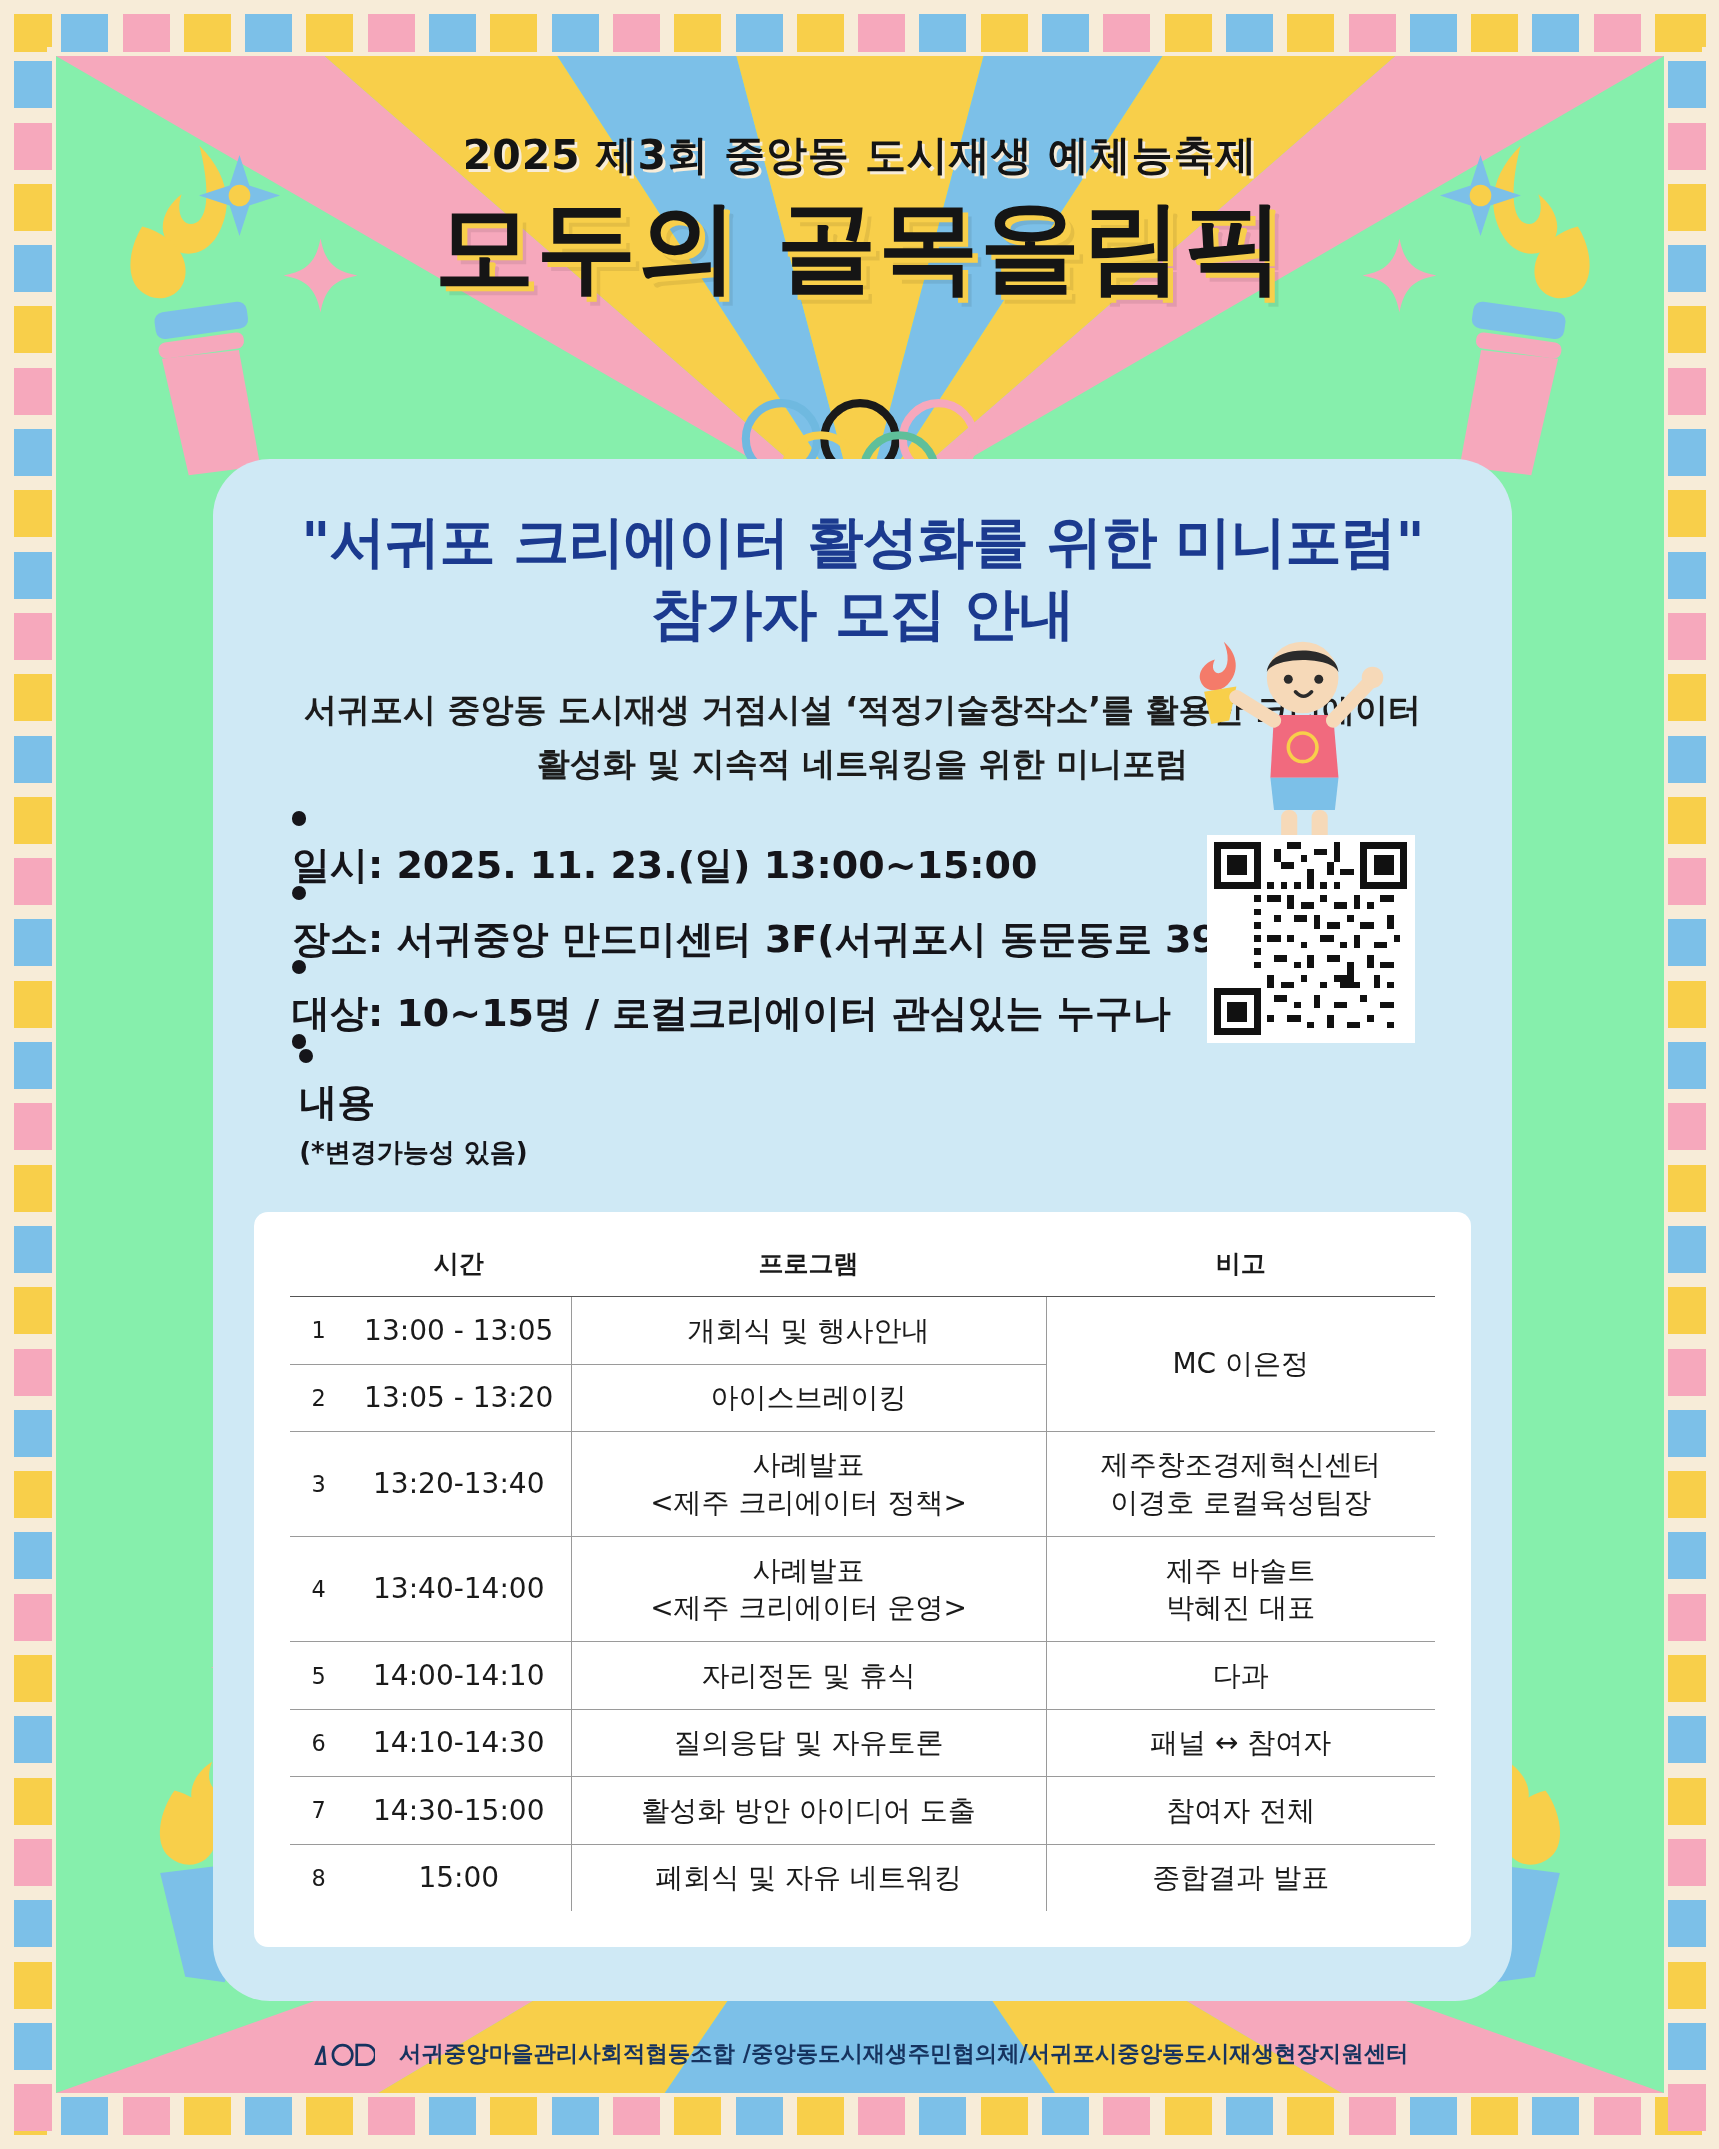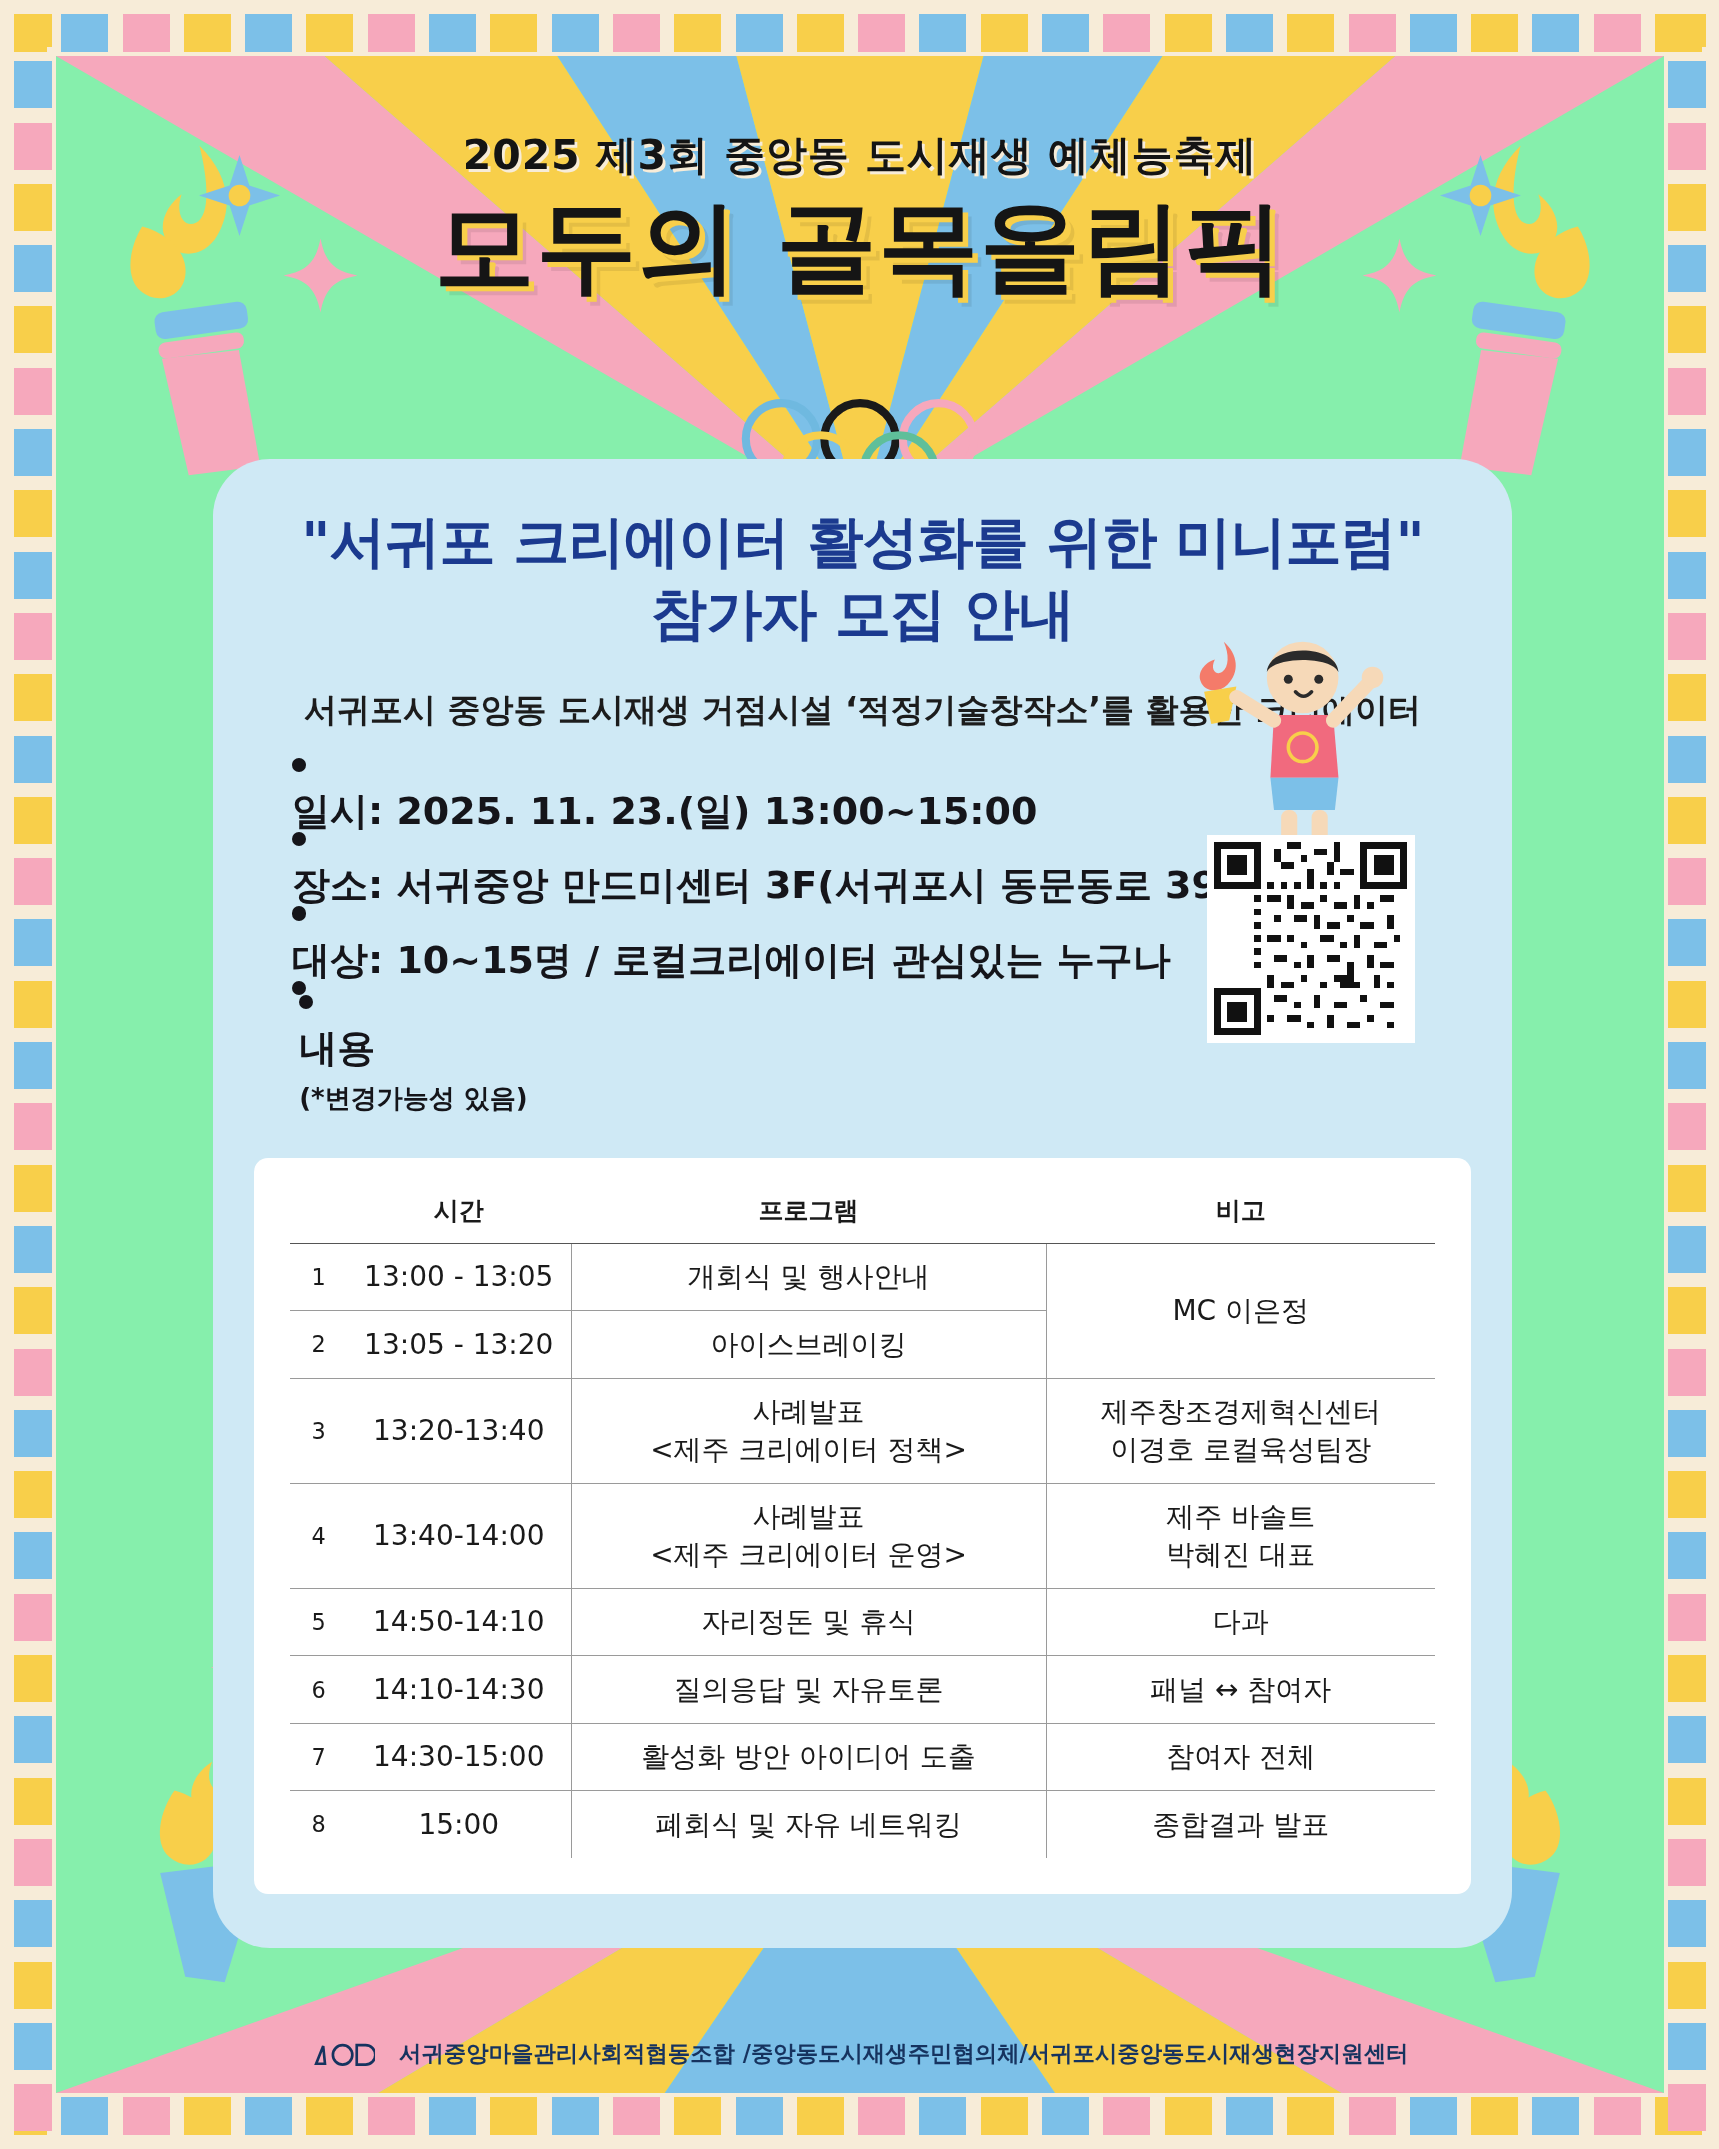--- a/index.html
+++ b/index.html
@@ -446,20 +446,21 @@
 
     <div class="card">
 
       <div class="card-title">
         <span>"서귀포 크리에이터 활성화를 위한 미니포럼"</span>
         <span class="line2">참가자 모집 안내</span>
       </div>
 
       <div class="lead">
         <div>서귀포시 중앙동 도시재생 거점시설 ‘적정기술창작소’를 활용한 크리에이터</div>
+        <div>활성화 및 지속적 네트워킹을 위한 미니포럼</div>
       </div>
 
       <svg class="mascot" width="206" height="269" viewBox="0 0 230 300">
 
         <path d="M40 24 C56 38 58 58 44 72 C34 82 18 80 14 68 C10 56 22 46 30 44 C24 56 32 62 38 58 C46 52 46 38 40 24Z" fill="#f47b6a"></path>
         <path d="M18 80 L54 74 L46 112 L26 116 Z" fill="#f8cf4a"></path>
 
         <circle cx="128" cy="64" r="40" fill="#f6d9b8"></circle>
         <path d="M88 58 C90 26 166 26 168 58 C160 40 96 40 88 58Z" fill="#2b2b2b"></path>
         <circle cx="112" cy="66" r="5" fill="#2b2b2b"></circle>
@@ -635,21 +636,21 @@
                 <td class="rem">제주창조경제혁신센터<br>이경호 로컬육성팀장</td>
               </tr>
               <tr>
                 <td class="no">4</td>
                 <td class="time">13:40-14:00</td>
                 <td class="prog">사례발표<br>&lt;제주 크리에이터 운영&gt;</td>
                 <td class="rem">제주 바솔트<br>박혜진 대표</td>
               </tr>
               <tr>
                 <td class="no">5</td>
-                <td class="time">14:50-14:10</td>
+                <td class="time">14:00-14:10</td>
                 <td class="prog">자리정돈 및 휴식</td>
                 <td class="rem">다과</td>
               </tr>
               <tr>
                 <td class="no">6</td>
                 <td class="time">14:10-14:30</td>
                 <td class="prog">질의응답 및 자유토론</td>
                 <td class="rem">패널 ↔ 참여자</td>
               </tr>
               <tr>

